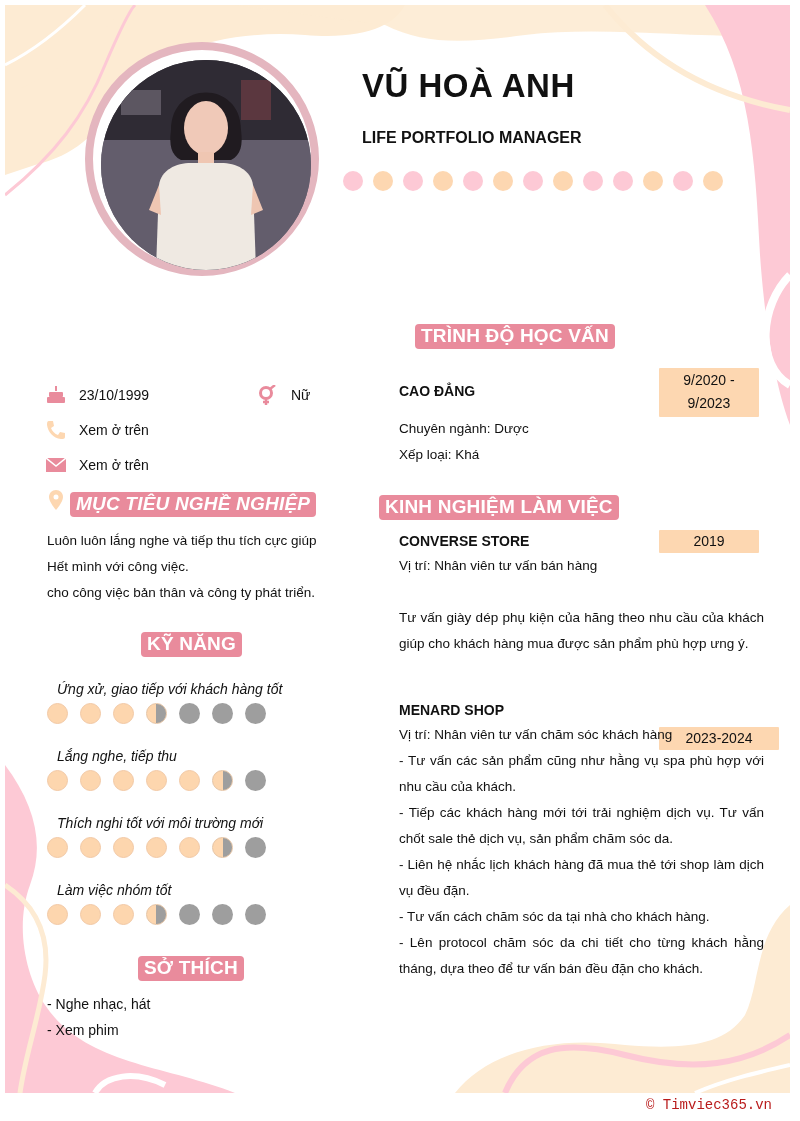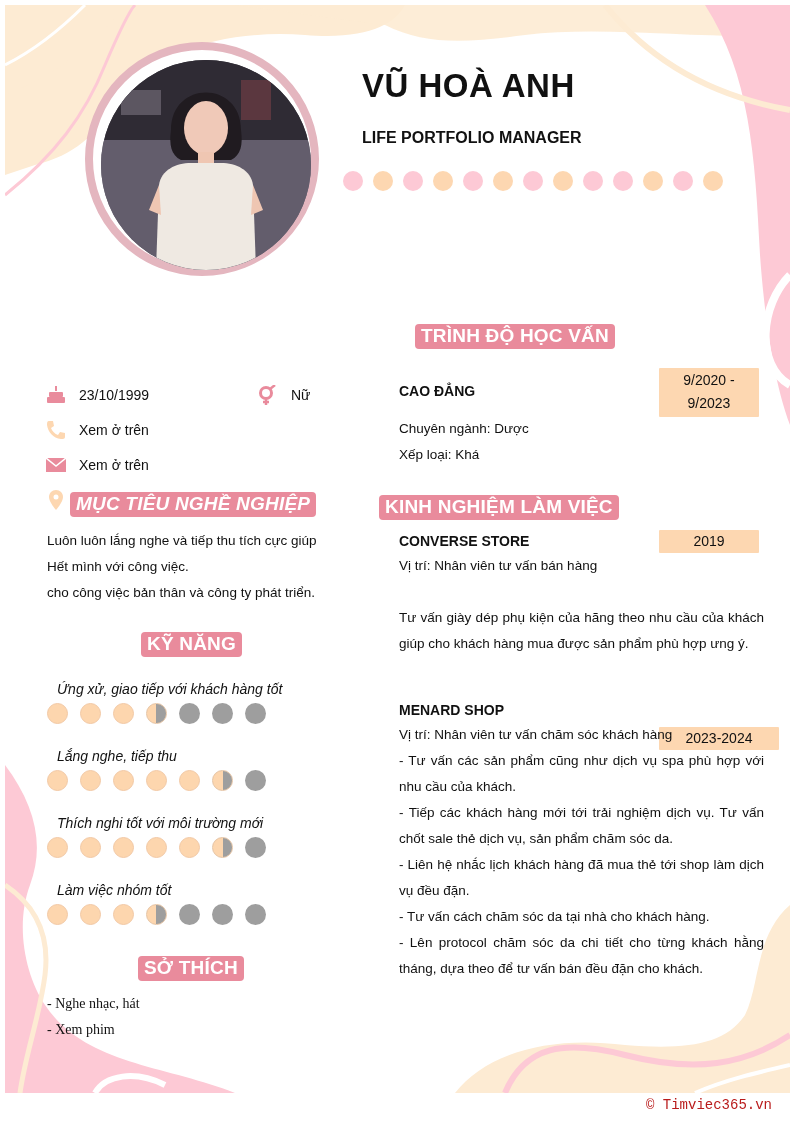--- a/index.html
+++ b/index.html
@@ -34,21 +34,21 @@
 
   .skill-label { position: absolute; font-size: 14px; font-style: italic; }
   .skill-dots { position: absolute; display: flex; gap: 12px; }
   .skill-dots span { width: 21px; height: 21px; border-radius: 50%; display: block; box-sizing: border-box; }
   .full { background: #fdd6ae; border: 1px solid #f2c9a6; }
   .half { background: linear-gradient(90deg,#fdd6ae 50%,#9e9e9e 50%); border: 1px solid #e5c3a3; }
   .empty { background: #9e9e9e; }
 
   .org { position: absolute; font-size: 14px; font-weight: bold; }
   .date-pill { position: absolute; background: #fdd7b1; font-size: 14px; text-align: center; border-radius: 1px; }
-  .list { position: absolute; margin: 0; padding: 0; list-style: none; font-size: 14px; line-height: 26px; font-family: Liberation Serif, serif; }
+  .list { position: absolute; margin: 0; padding: 0; list-style: none; font-size: 14px; line-height: 26px; }
 </style>
 </head>
 <body>
 
 <div class="page">
 
   <svg class="deco" viewBox="0 0 785 1088">
 
     <path d="M0,0 L400,0 C390,20 360,35 300,30 C230,25 150,40 110,100 C90,130 70,150 30,160 L0,170 Z" fill="#fdebd3"></path>
     <path d="M0,0 L120,0 C90,40 50,70 0,90 Z" fill="#fdebd3"></path>
@@ -224,21 +224,21 @@
 
   <div class="org" style="left:394px; top:528px;">CONVERSE STORE</div>
   <div class="date-pill" style="left:654px; top:525px; width:100px; height:23px; line-height:23px;">2019</div>
   <div class="para justify" style="left:394px; top:600px; width:365px;">Tư vấn giày dép phụ kiện của hãng theo nhu cầu của khách giúp cho khách hàng mua được sản phẩm phù hợp ưng ý.</div>
   <div class="para" style="left:394px; top:548px;">Vị trí: Nhân viên tư vấn bán hàng</div>
 
   <div class="org" style="left:394px; top:697px;">MENARD SHOP</div>
   <div class="date-pill" style="left:654px; top:694px; width:120px; height:23px; line-height:23px;margin-top:28px;">2023-2024</div>
   <div class="para" style="left:394px; top:717px; width:365px;">
     <div>Vị trí: Nhân viên tư vấn chăm sóc khách hàng</div>
-    <div class="justify">- Tư vấn các sản phẩm cũng như dịch vụ spa phù hợp với nhu cầu của khách.</div>
+    <div class="justify">- Tư vấn các sản phẩm cũng như hằng vụ spa phù hợp với nhu cầu của khách.</div>
     <div class="justify">- Tiếp các khách hàng mới tới trải nghiệm dịch vụ. Tư vấn chốt sale thẻ dịch vụ, sản phẩm chăm sóc da.</div>
     <div class="justify">- Liên hệ nhắc lịch khách hàng đã mua thẻ tới shop làm dịch vụ đều đặn.</div>
     <div class="justify">- Tư vấn cách chăm sóc da tại nhà cho khách hàng.</div>
     <div class="justify">- Lên protocol chăm sóc da chi tiết cho từng khách hằng tháng, dựa theo để tư vấn bán đều đặn cho khách.</div>
   </div>
 </div>
 
 <div class="watermark">© Timviec365.vn</div>
 
 </body></html>

